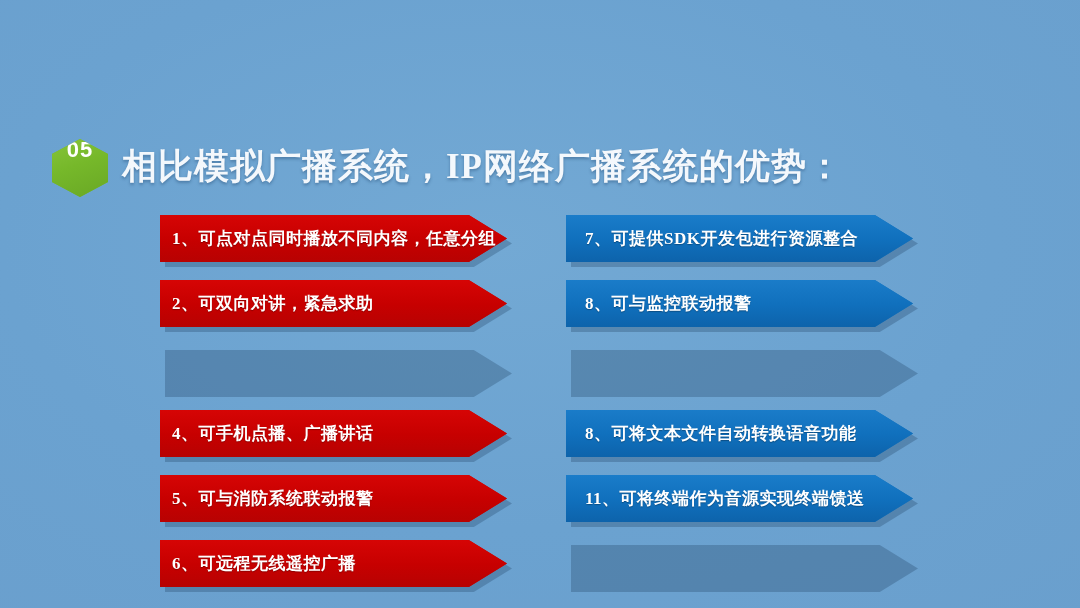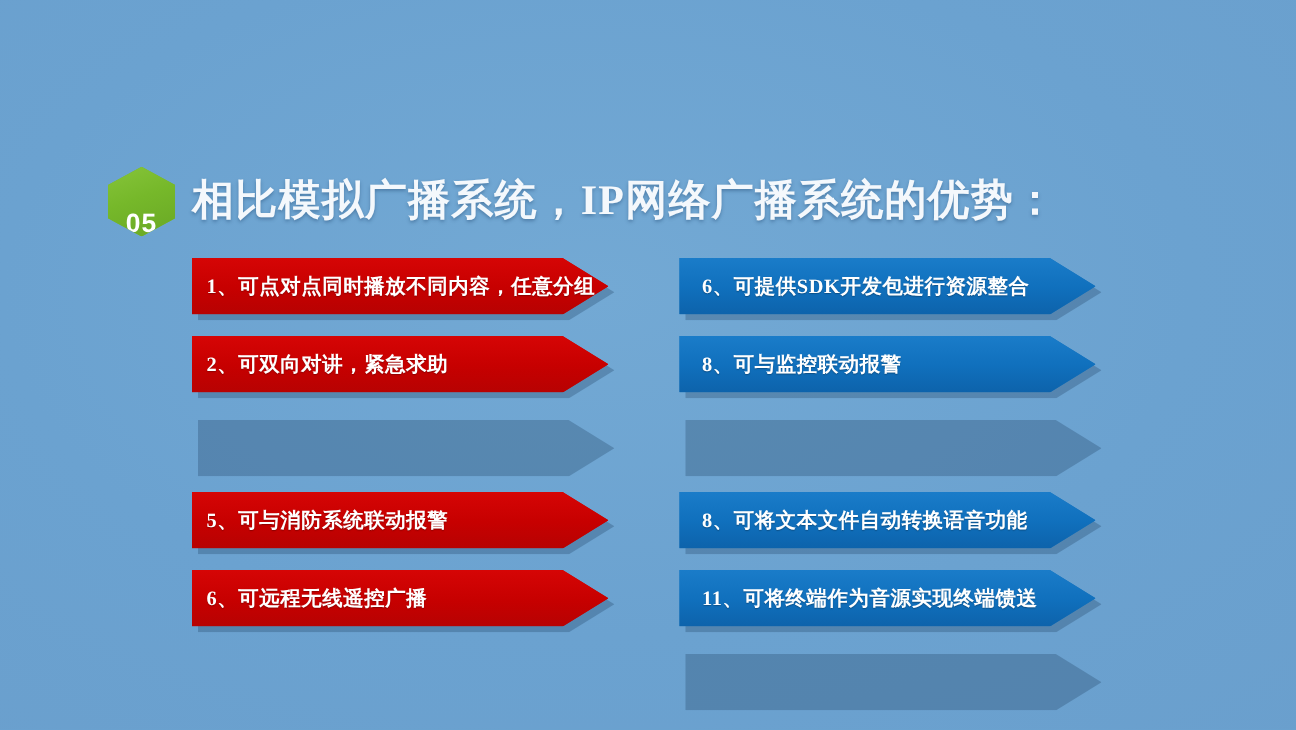--- a/index.html
+++ b/index.html
@@ -27,25 +27,24 @@
     left:52px; top:139px;
     height:58px;
     display:flex;
     align-items:center;
     gap:14px;
   }
   .badge {
     width:56px; height:58px;
     flex:0 0 auto;
     position:relative;
-    display:flex; align-items:flex-end; justify-content:center;
+    display:flex; align-items:flex-start; justify-content:center;
     background:#76b82a;
     background-image:linear-gradient(160deg,#86c43a 0%,#76b82a 45%,#69a825 100%);
     clip-path:polygon(50% 0%, 100% 26%, 100% 74%, 50% 100%, 0% 74%, 0% 26%);
-    margin-left:38px;
   }
   .badge-text {
     font-family:"Liberation Sans","DejaVu Sans",sans-serif;
     font-size:22px;
     font-weight:bold;
     color:#ffffff;
     letter-spacing:1px;
     line-height:1;
   }
   .title-text {
@@ -144,36 +143,42 @@
         <div class="arrow red">
           <span class="arrow-label">2、可双向对讲，紧急求助</span>
         </div>
       </div>
       <div class="arrow-row">
         <div class="arrow-shadow"></div>
       </div>
       <div class="arrow-row">
         <div class="arrow-shadow"></div>
         <div class="arrow red">
+          <span class="arrow-label">4、可手机点播、广播讲话</span>
+        </div>
+      </div>
+      <div class="arrow-row">
+        <div class="arrow-shadow"></div>
+        <div class="arrow red">
           <span class="arrow-label">5、可与消防系统联动报警</span>
         </div>
       </div>
       <div class="arrow-row">
         <div class="arrow-shadow"></div>
         <div class="arrow red">
           <span class="arrow-label">6、可远程无线遥控广播</span>
         </div>
       </div>
     </div>
 
     <div class="column right">
       <div class="arrow-row">
         <div class="arrow-shadow"></div>
         <div class="arrow blue">
-          <span class="arrow-label">6、可提供SDK开发包进行资源整合</span>
+          <span class="arrow-label">7、可提供SDK开发包进行资源整合</span>
         </div>
       </div>
       <div class="arrow-row">
         <div class="arrow-shadow"></div>
         <div class="arrow blue">
           <span class="arrow-label">8、可与监控联动报警</span>
         </div>
       </div>
       <div class="arrow-row">
         <div class="arrow-shadow"></div>

